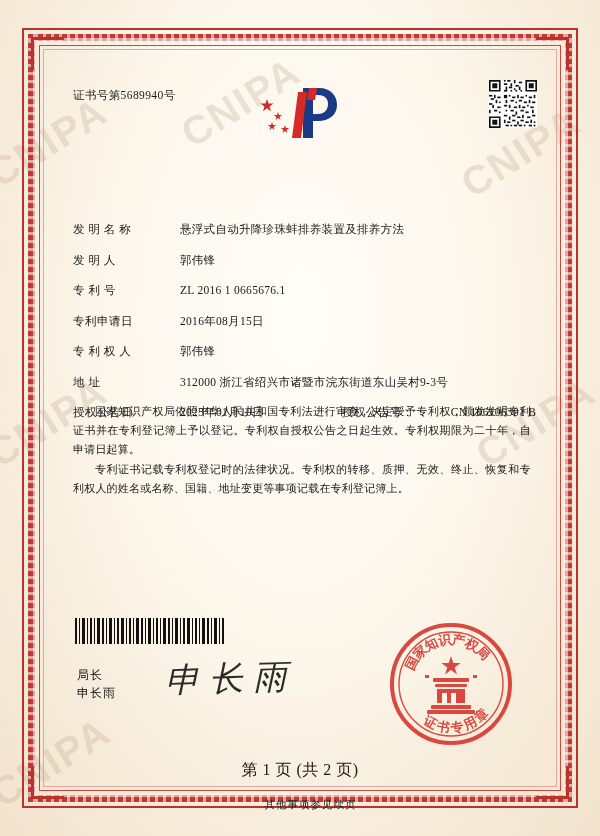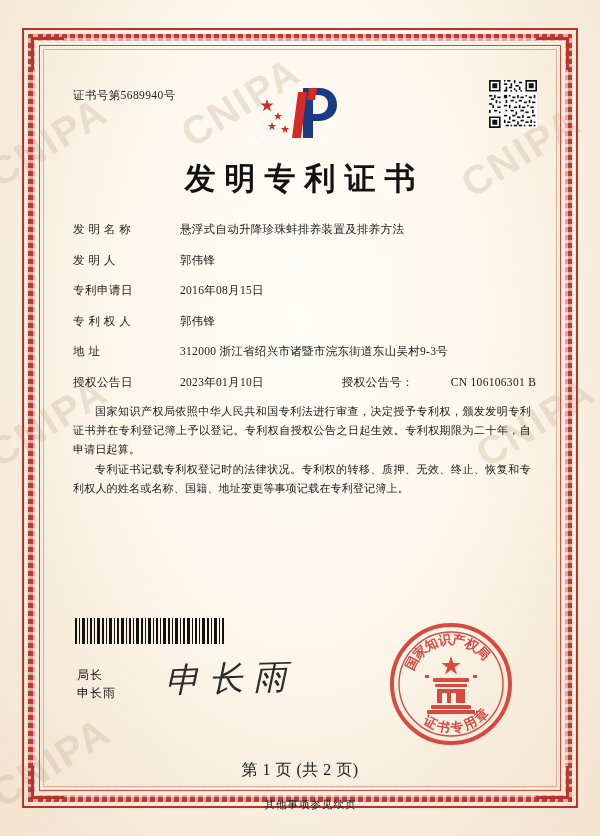--- a/index.html
+++ b/index.html
@@ -376,30 +376,33 @@
       <path d="M64 6 L72 6 L70 18 L62 18 Z" fill="#d42b26"></path>
 
       <g fill="#d42b26">
         <polygon points="22,17 23.6,21.6 28.5,21.6 24.6,24.5 26,29.2 22,26.3 18,29.2 19.4,24.5 15.5,21.6 20.4,21.6"></polygon>
         <polygon points="33,30 34,33 37.2,33 34.6,34.9 35.5,38 33,36.1 30.5,38 31.4,34.9 28.8,33 32,33"></polygon>
         <polygon points="27,40 28,43 31.2,43 28.6,44.9 29.5,48 27,46.1 24.5,48 25.4,44.9 22.8,43 26,43"></polygon>
         <polygon points="40,43 41,46 44.2,46 41.6,47.9 42.5,51 40,49.1 37.5,51 38.4,47.9 35.8,46 39,46"></polygon>
       </g>
     </svg>
 
-    <div class="doc-title">发明专利证书</div>
 
     <div class="fields">
       <div class="field-row">
         <div class="field-label">发 明 名 称</div>
         <div class="field-value">悬浮式自动升降珍珠蚌排养装置及排养方法</div>
       </div>
       <div class="field-row">
         <div class="field-label">发 明 人</div>
         <div class="field-value">郭伟锋</div>
+      </div>
+      <div class="field-row">
+        <div class="field-label">专 利 号</div>
+        <div class="field-value">ZL 2016 1 0665676.1</div>
       </div>
       <div class="field-row">
         <div class="field-label">专利申请日</div>
         <div class="field-value">2016年08月15日</div>
       </div>
       <div class="field-row">
         <div class="field-label">专 利 权 人</div>
         <div class="field-value">郭伟锋</div>
       </div>
       <div class="field-row">

